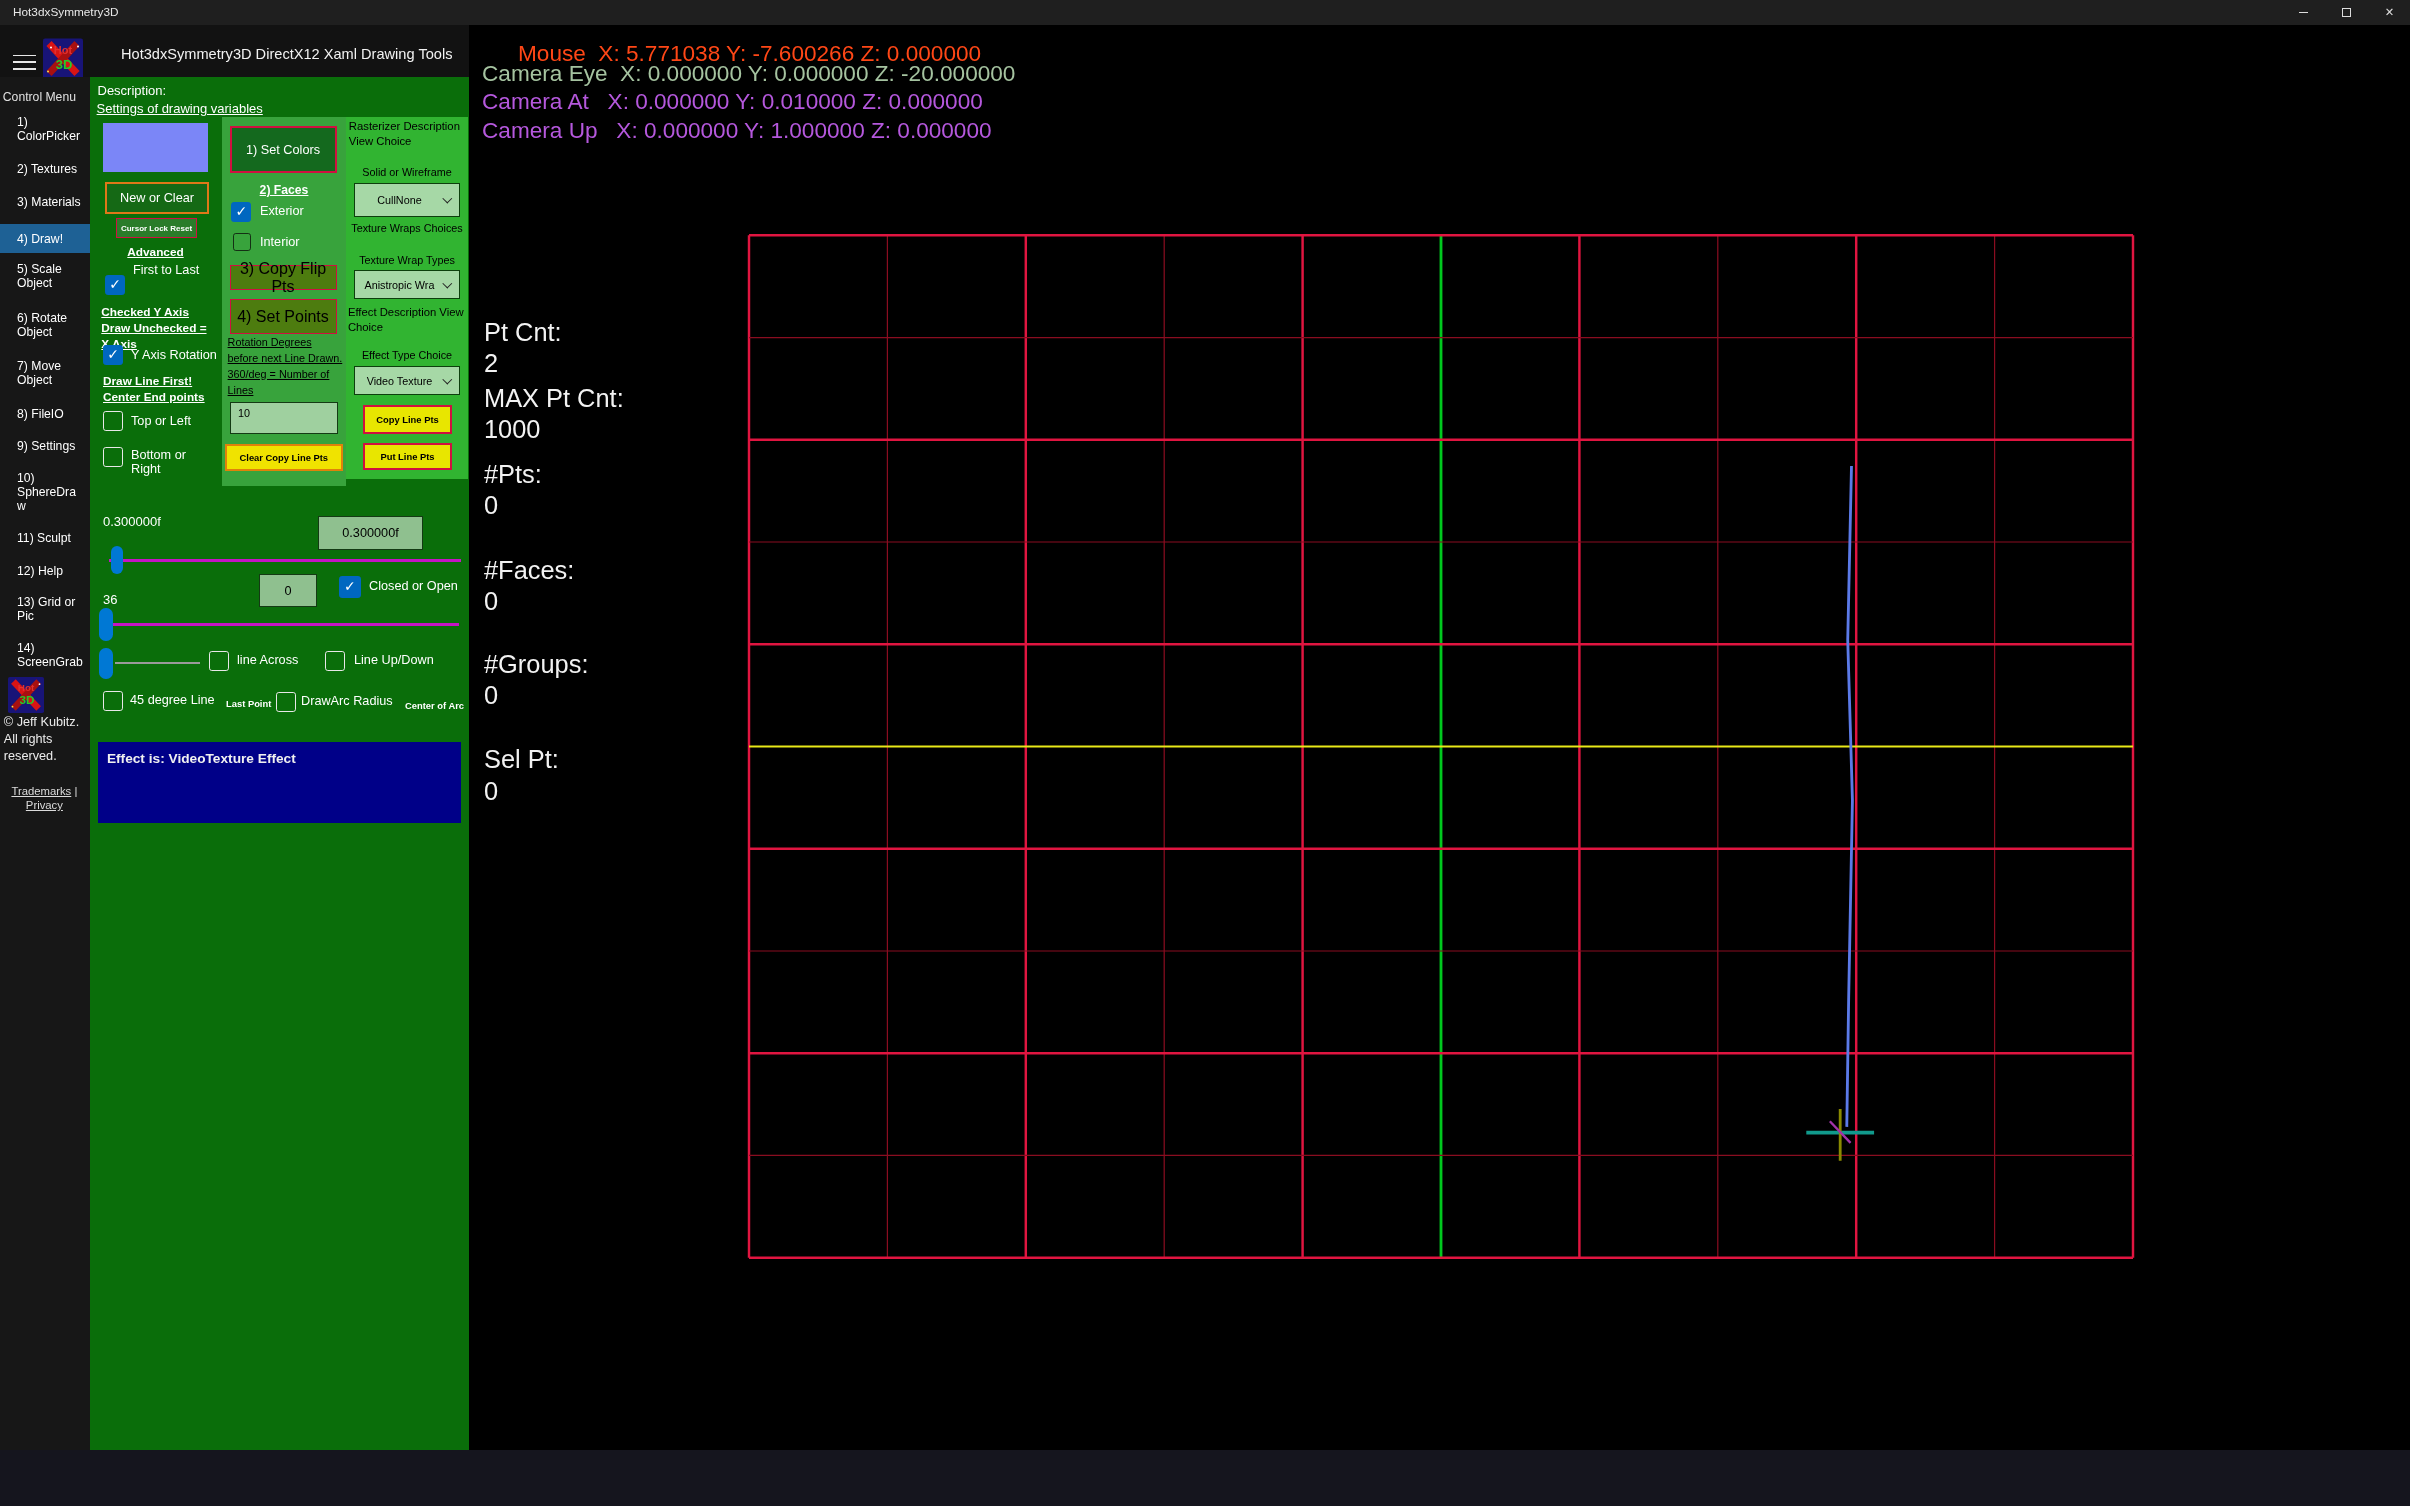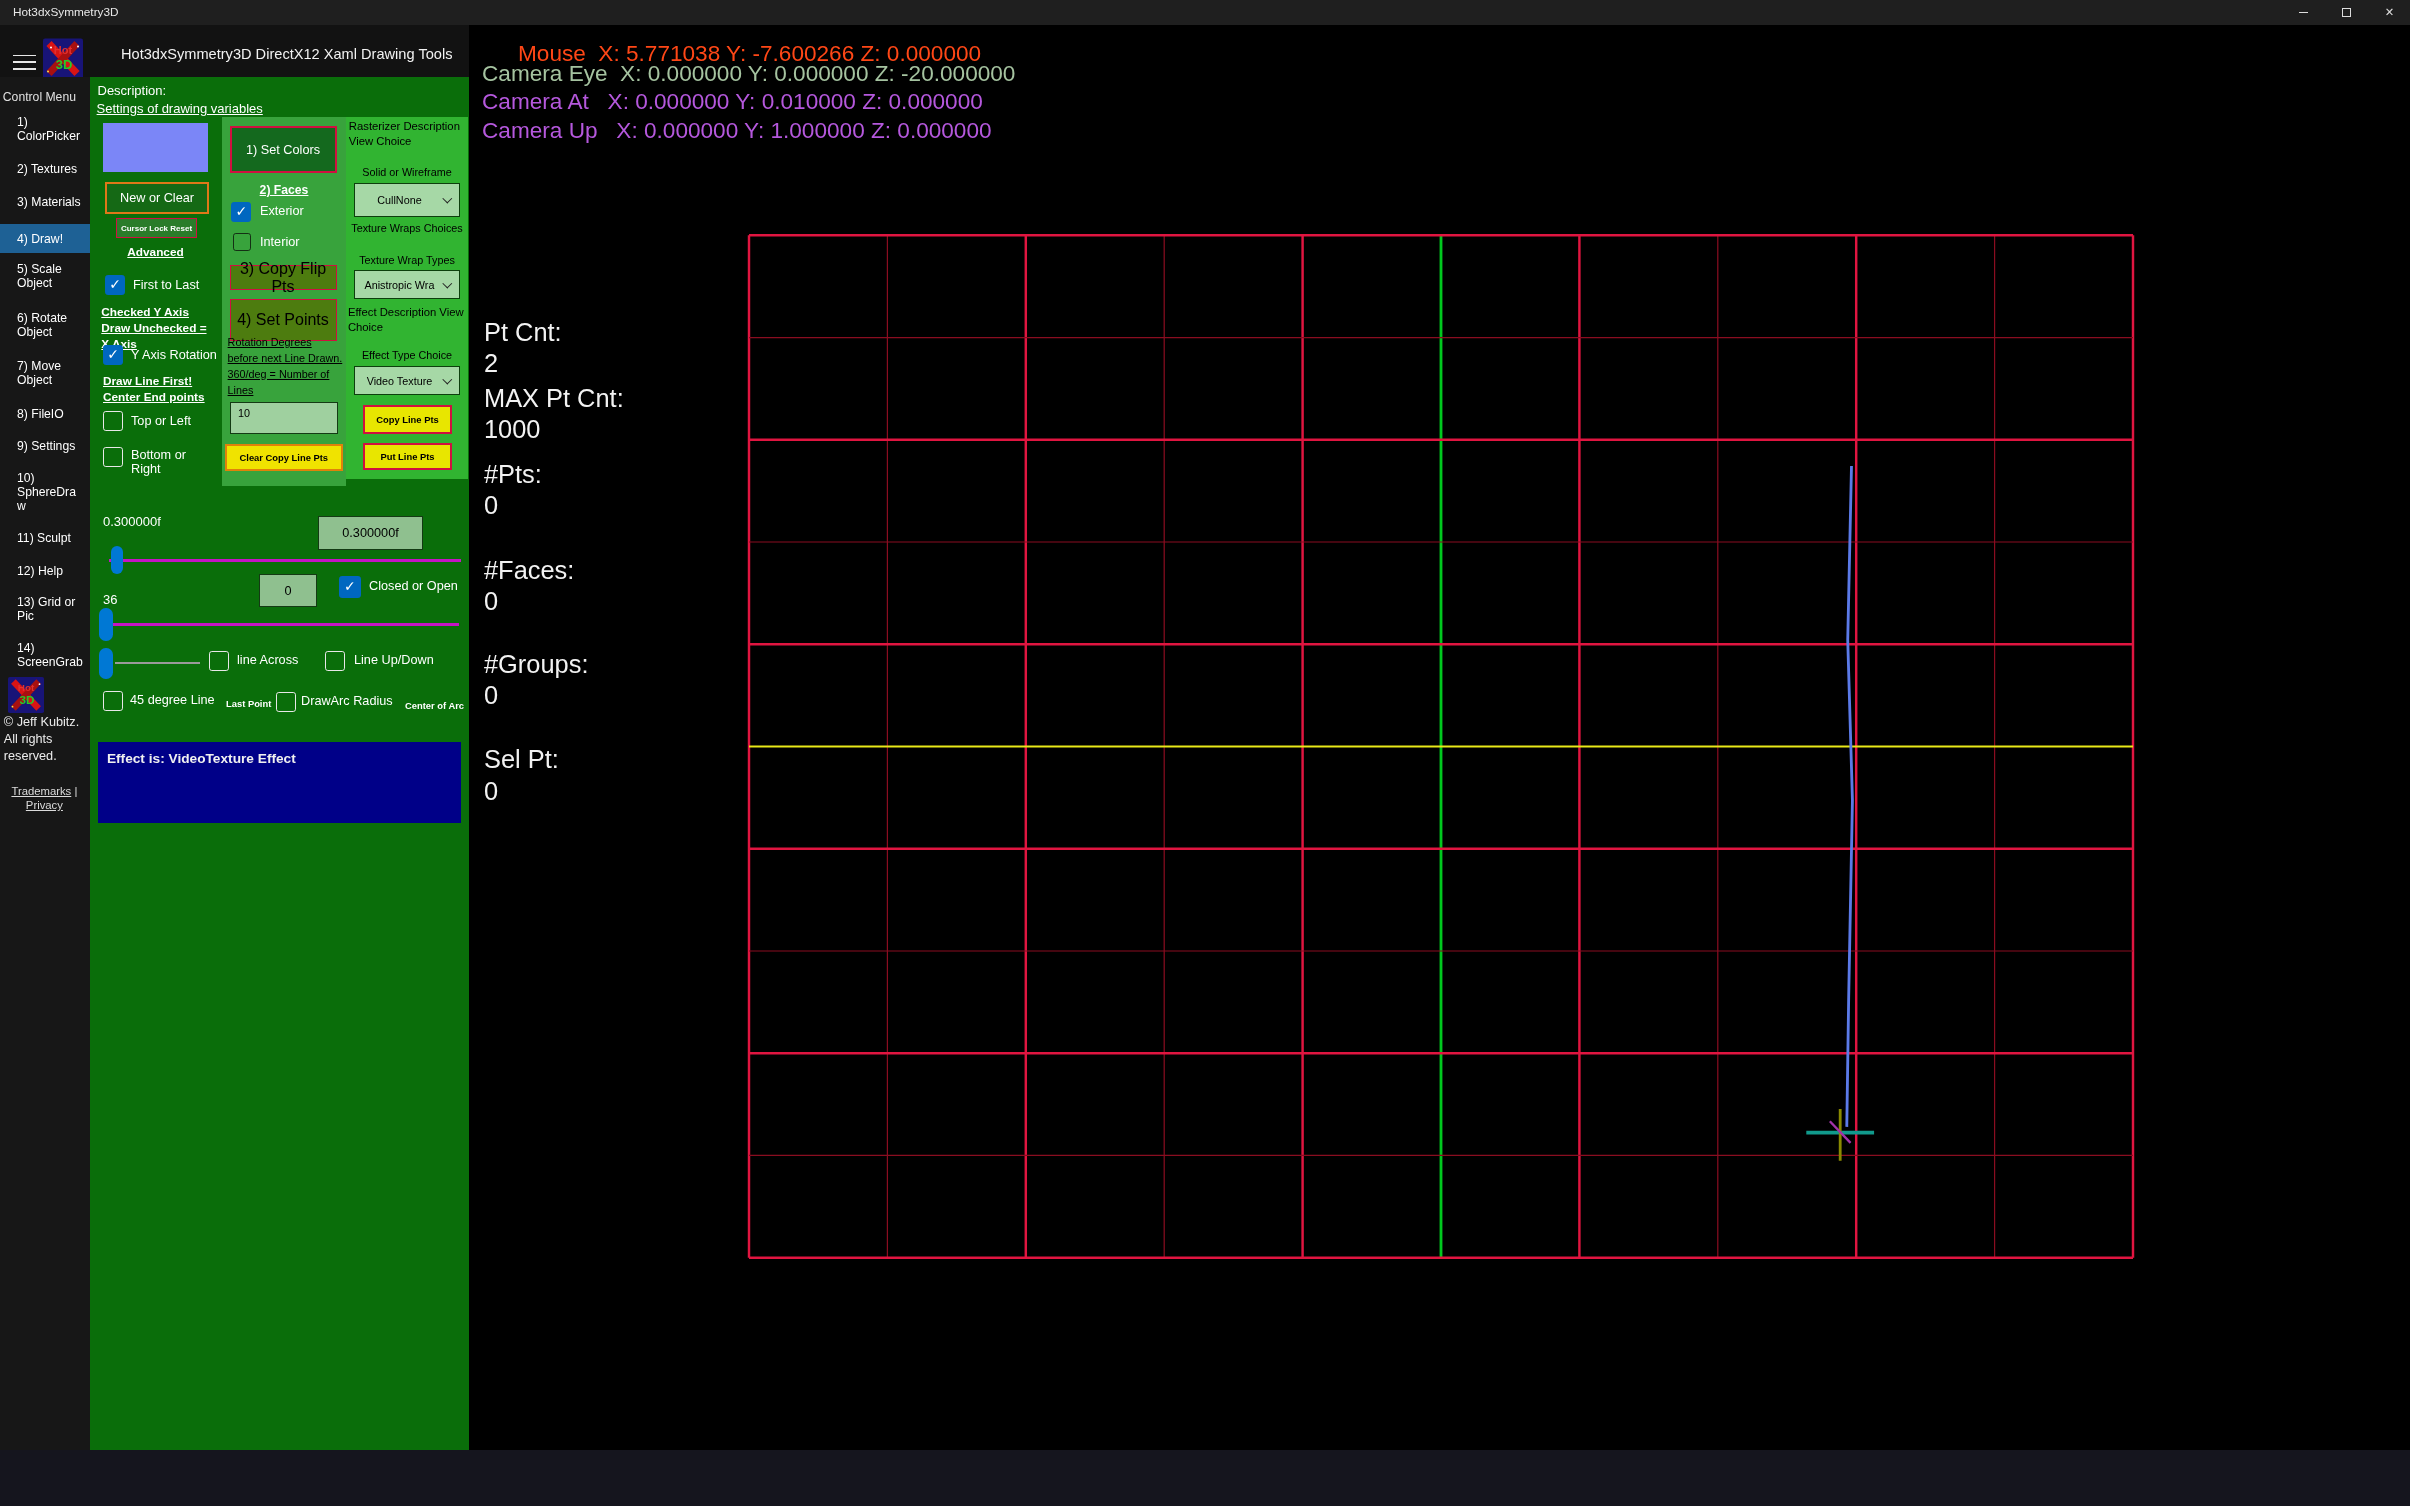--- a/index.html
+++ b/index.html
@@ -47,21 +47,21 @@
   .cb.checked { background:#0067c0; border-color:#0067c0; }
   .cb.checked .tick { display:block; }
   .cb.dark { border-color:#143014; }
   .cb-label { position:absolute; font-size:12.7px; color:#fff; }
   .note { position:absolute; font-size:11.8px; font-weight:600; color:#fff; text-decoration:underline; line-height:16px; }
   .mid-panel { position:absolute; left:132px; top:40px; width:124px; height:369px; background:#38a33c; }
   .btn-setcolors { left:7.5px; top:9.4px; width:107px; height:47px; background:#14691e; border:2.8px solid #d01040; color:#fff; font-size:12.7px; }
   .link-faces { position:absolute; left:0; top:66px; width:124px; text-align:center; font-size:12.2px; font-weight:600; color:#fff; text-decoration:underline; }
   .btn-olive { background:#4d7c0f; border:1.9px solid #d01040; color:#000; font-size:16px; }
   .btn-copyflip { left:7.5px; top:148px; width:107px; height:25.4px; }
-  .btn-setpoints { left:7.5px; top:182px; width:107px; height:42px; }
+  .btn-setpoints { left:7.5px; top:182px; width:107px; height:35px; }
   .rot-note { position:absolute; left:5.6px; top:217px; width:115px; font-size:10.8px; line-height:16px; color:#000; text-decoration:underline; }
   .inp { position:absolute; background:#9fd09f; border:1.9px solid #143a14; color:#000; }
   .inp-deg { left:7.5px; top:285px; width:108px; height:32px; font-size:10.8px; padding:3.8px 0 0 7.5px; }
   .btn-clearcopy { left:2.8px; top:327px; width:118px; height:27px; background:#f0e300; border:2.8px solid #e0820a; color:#000; font-size:9.4px; font-weight:bold; }
   .right-panel { position:absolute; left:256px; top:40px; width:122px; height:362px; background:#31b431; color:#000; }
   .rp-title { position:absolute; font-size:11.3px; line-height:15px; color:#000; }
   .rp-label { position:absolute; width:122px; text-align:center; font-size:10.8px; color:#000; }
   .dd { position:absolute; background:#a6d8a6; border:1.9px solid #0d3f0d; display:flex; align-items:center; }
   .dd .dd-val { flex:1; text-align:center; font-size:10.8px; color:#000; white-space:nowrap; overflow:hidden; }
   .chev { width:6.6px; height:6.6px; border-right:1.5px solid #222; border-bottom:1.5px solid #222; transform:rotate(45deg); margin:0 7.5px 2.8px 0; flex:none; }
@@ -164,21 +164,21 @@
     <div class="gp-desc2">Settings of drawing variables</div>
     <div class="swatch" style="background: rgb(123, 134, 247);"></div>
 
     <div class="btn btn-newclear">New or Clear</div>
     <div class="btn btn-cursorlock">Cursor Lock Reset</div>
     <div class="link-advanced">Advanced</div>
 
     <span class="cb checked" style="left:15px;top:198px">
         <span class="tick">✓</span>
       </span>
-    <span class="cb-label" style="left:43px;top:201px">First to Last</span>
+    <span class="cb-label" style="left:43px;top:186px">First to Last</span>
 
     <div class="note" style="left:11.3px;top:227px;width:115px">Checked Y Axis Draw Unchecked = X Axis</div>
 
     <span class="cb checked" style="left:13px;top:268px">
         <span class="tick">✓</span>
       </span>
     <span class="cb-label" style="left:41px;top:271px">Y Axis Rotation</span>
 
     <div class="note" style="left:13px;top:296px;width:105px;text-align:left"><span>Draw Line First!</span><br><span>Center End points</span></div>
 

